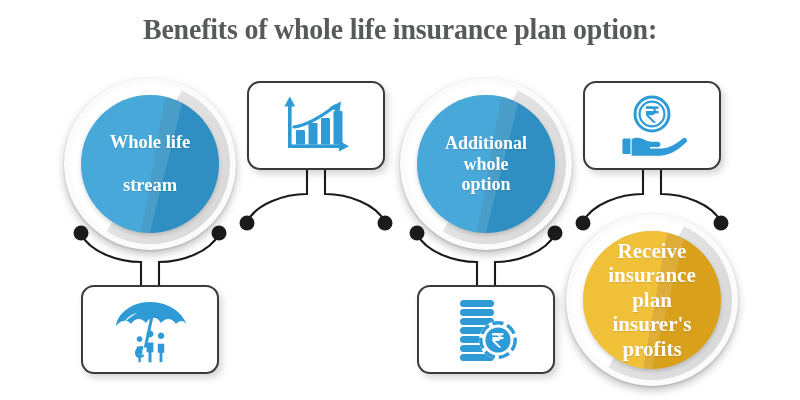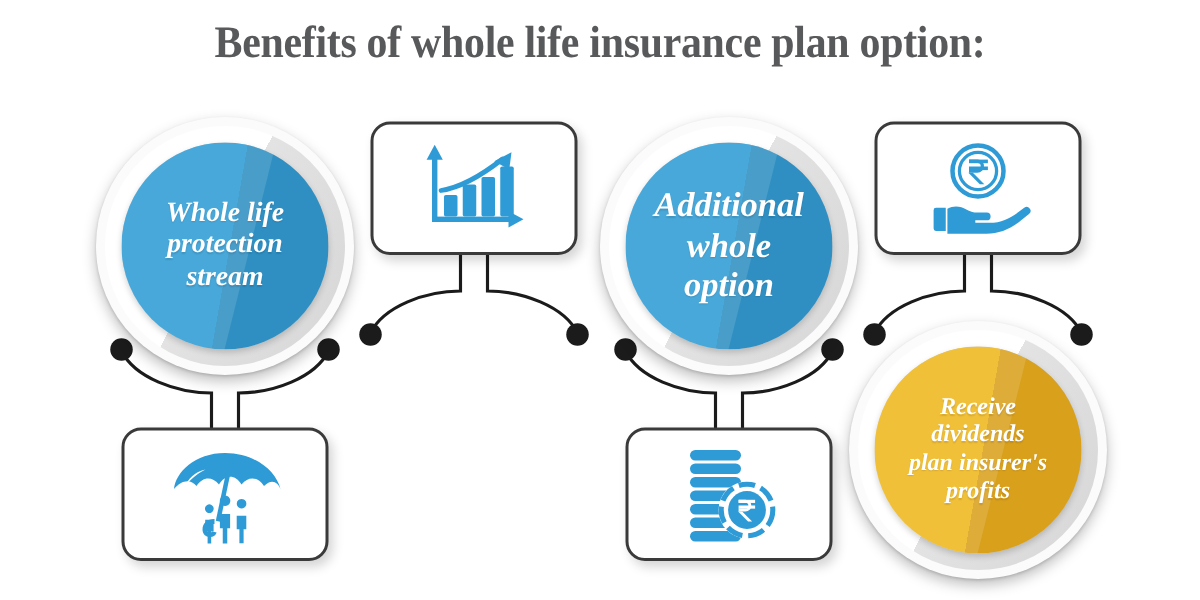--- a/index.html
+++ b/index.html
@@ -49,21 +49,21 @@
     transform:skewX(-14deg);
   }
   .bubble .label{
     position:absolute;inset:17px;border-radius:50%;
     display:flex;align-items:center;justify-content:center;
     text-align:center;color:#ffffff;
     font-family:"Liberation Serif",serif;
     font-weight:bold;
     line-height:1.16;
     text-shadow:0 1px 1px rgba(0,0,0,.12);
-    padding:0 8px;box-sizing:border-box;font-style:italic;
+    padding:0 8px;box-sizing:border-box;
   }
 
   
   .iconbox{
     position:absolute;
     background:#ffffff;
     border:2px solid #3a3a3a;
     border-radius:13px;
     box-shadow:3px 4px 7px rgba(0,0,0,.17);
     display:flex;align-items:center;justify-content:center;
@@ -107,52 +107,52 @@
 
   <div class="bubble" style="left:64px;top:78px;width:172px;height:172px;">
     <div class="ring-inner"></div>
     <div class="disc">
       <div class="face" style="background:linear-gradient(100deg,#2d9cd4 0%,#2d9cd4 52%,#2f8fc2 52%,#2f8fc2 100%);"></div>
       <div class="shine"></div>
     </div>
     <div class="label" style="font-size:18.5px;">
       <span>
         <span>Whole life</span><br>
-        <span>protection</span><br>
+        <br>
         <span>stream</span>
       </span>
     </div>
   </div>
 
 
   <div class="bubble" style="left:400px;top:78px;width:172px;height:172px;">
     <div class="ring-inner"></div>
     <div class="disc">
       <div class="face" style="background:linear-gradient(100deg,#2d9cd4 0%,#2d9cd4 52%,#2f8fc2 52%,#2f8fc2 100%);"></div>
       <div class="shine"></div>
     </div>
-    <div class="label" style="font-size:23px;">
+    <div class="label" style="font-size:18px;">
       <span>
         <span>Additional</span><br>
         <span>whole</span><br>
         <span>option</span>
       </span>
     </div>
   </div>
 
   <div class="bubble" style="left:566px;top:214px;width:172px;height:172px;">
     <div class="ring-inner"></div>
     <div class="disc">
       <div class="face" style="background:linear-gradient(100deg,#efb71c 0%,#efb71c 52%,#d9a01c 52%,#d9a01c 100%);"></div>
       <div class="shine"></div>
     </div>
-    <div class="label" style="font-size:16px;">
+    <div class="label" style="font-size:21px;">
       <span>
         <span>Receive</span><br>
-        <span>dividends</span><br>
+        <span>insurance</span><br>
         <span>plan insurer's</span><br>
         <span>profits</span>
       </span>
     </div>
   </div>
 
   <div class="iconbox" style="left:247px;top:81px;width:138px;height:89px;">
     <svg width="78" height="64" viewBox="0 0 78 64">
       <g fill="#2e9bd6">
 

